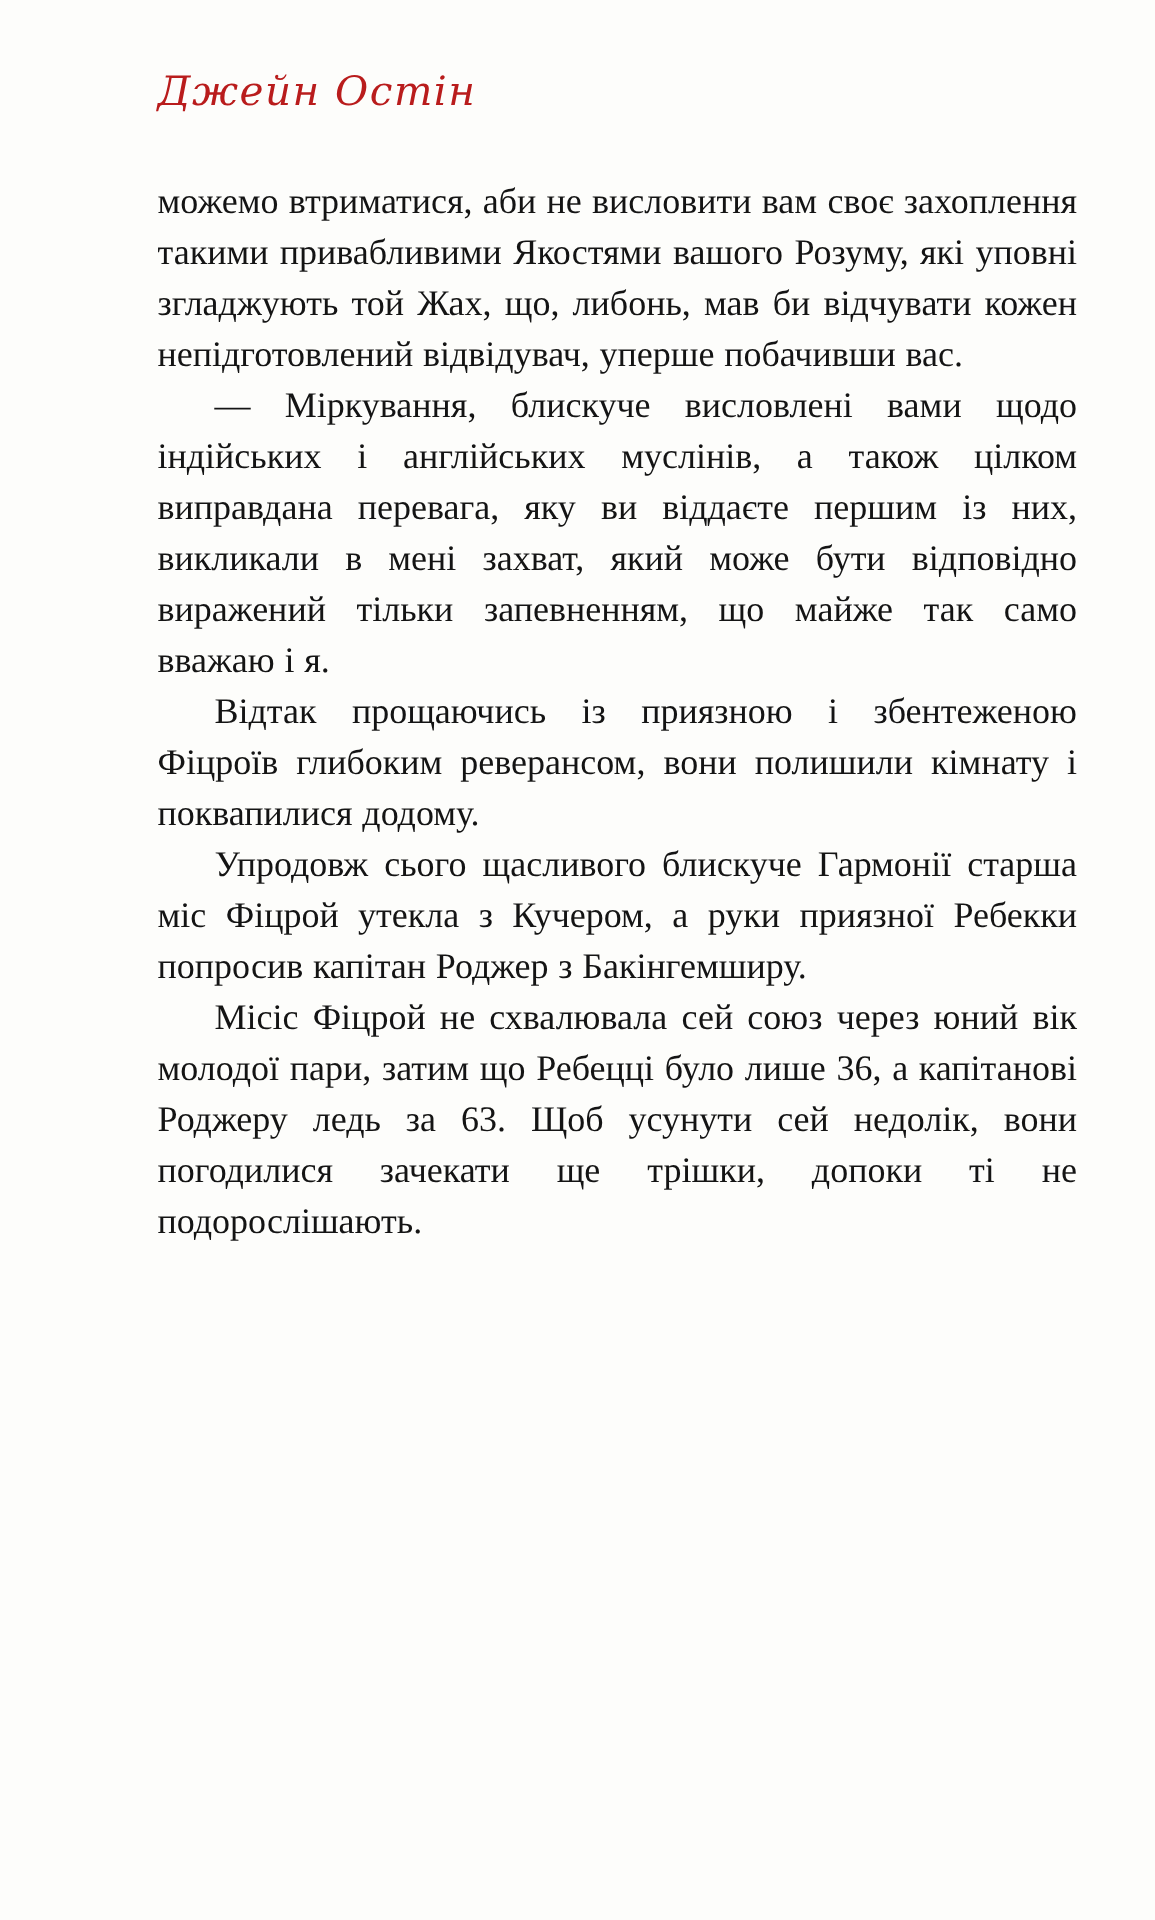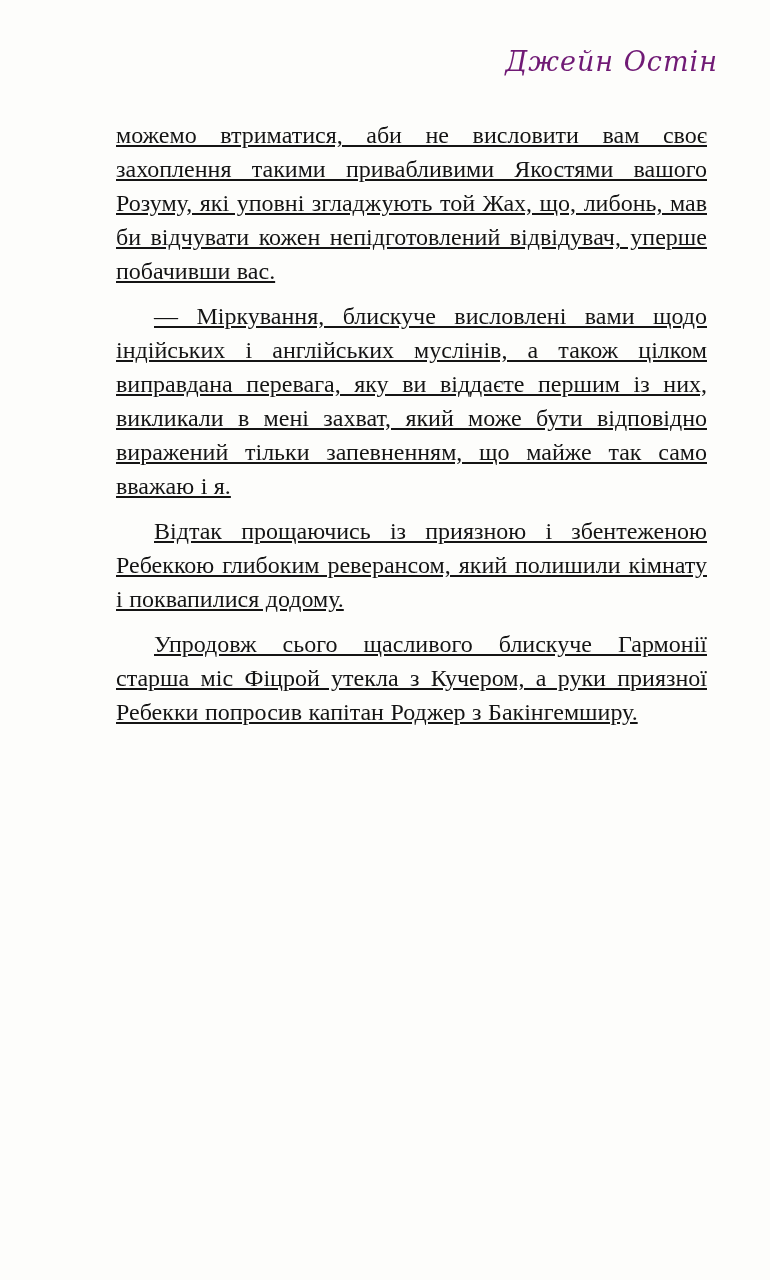--- a/index.html
+++ b/index.html
@@ -17,51 +17,51 @@
     position: relative;
     width: 770px;
     height: 1280px;
     box-sizing: border-box;
     background: #fdfdfb;
     padding: 46px 52px 0 105px;
     font-family: "Liberation Serif", "DejaVu Serif", serif;
     color: #161616;
   }
   .running-header {
-    text-align: right;
+    text-align: left;
     font-family: "DejaVu Serif", serif;
     font-style: italic;
     font-size: 27px;
     letter-spacing: 1px;
-    color: #701a75;
+    color: #b91c1c;
     margin: 0 0 40px 0;
     line-height: 32px;
   }
   .text-block {
     font-size: 24px;
     line-height: 34px;
     text-align: justify;
     color: #141414;
   }
   .text-block p.para {
-    margin: 11px;
+    margin: 0;
     padding: 0;
     word-spacing: 0.5px;
-    text-decoration: underline;
   }
   .text-block p.para.indent {
     text-indent: 38px;
   }
 </style>
 </head>
 <body>
 
 <div class="page">
   <div class="running-header">Джейн Остін</div>
 
   <div class="text-block">
 
   <p class="para">можемо втриматися, аби не висловити вам своє захоплення такими привабливими Якостями вашого Розуму, які уповні згладжують той Жах, що, либонь, мав би відчувати кожен непідготовлений відвідувач, уперше побачивши вас.</p>
       <p class="para indent">— Міркування, блискуче висловлені вами щодо індійських і англійських муслінів, а також цілком виправдана перевага, яку ви віддаєте першим із них, викликали в мені захват, який може бути відповідно виражений тільки запевненням, що майже так само вважаю і я.</p>
-      <p class="para indent">Відтак прощаючись із приязною і збентеженою Ребеккою глибоким реверансом, який полишили кімнату і поквапилися додому.</p>
+      <p class="para indent">Відтак прощаючись із приязною і збентеженою Фіцроїв глибоким реверансом, вони полишили кімнату і поквапилися додому.</p>
       <p class="para indent">Упродовж сього щасливого блискуче Гармонії старша міс Фіцрой утекла з Кучером, а руки приязної Ребекки попросив капітан Роджер з Бакінгемширу.</p>
+      <p class="para indent">Місіс Фіцрой не схвалювала сей союз через юний вік молодої пари, затим що Ребецці було лише 36, а капітанові Роджеру ледь за 63. Щоб усунути сей недолік, вони погодилися зачекати ще трішки, допоки ті не подорослішають.</p>
     </div>
 </div>
 
 </body></html>

